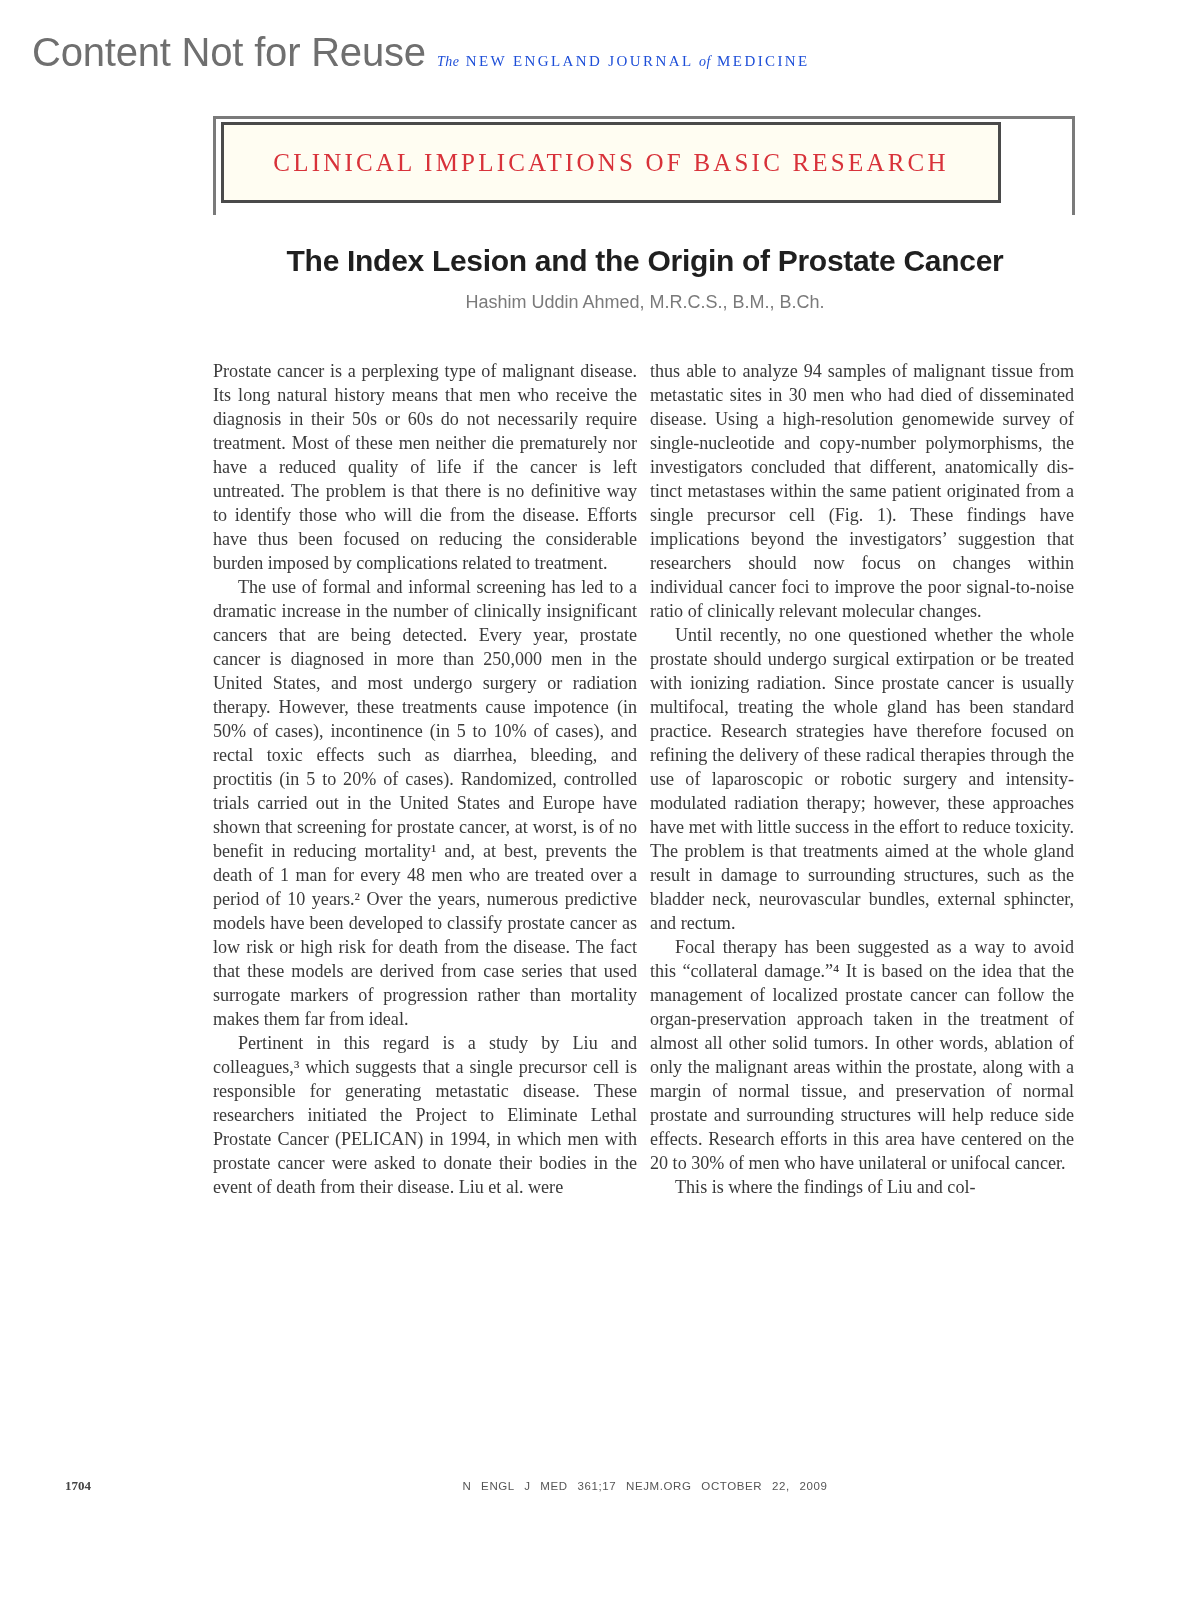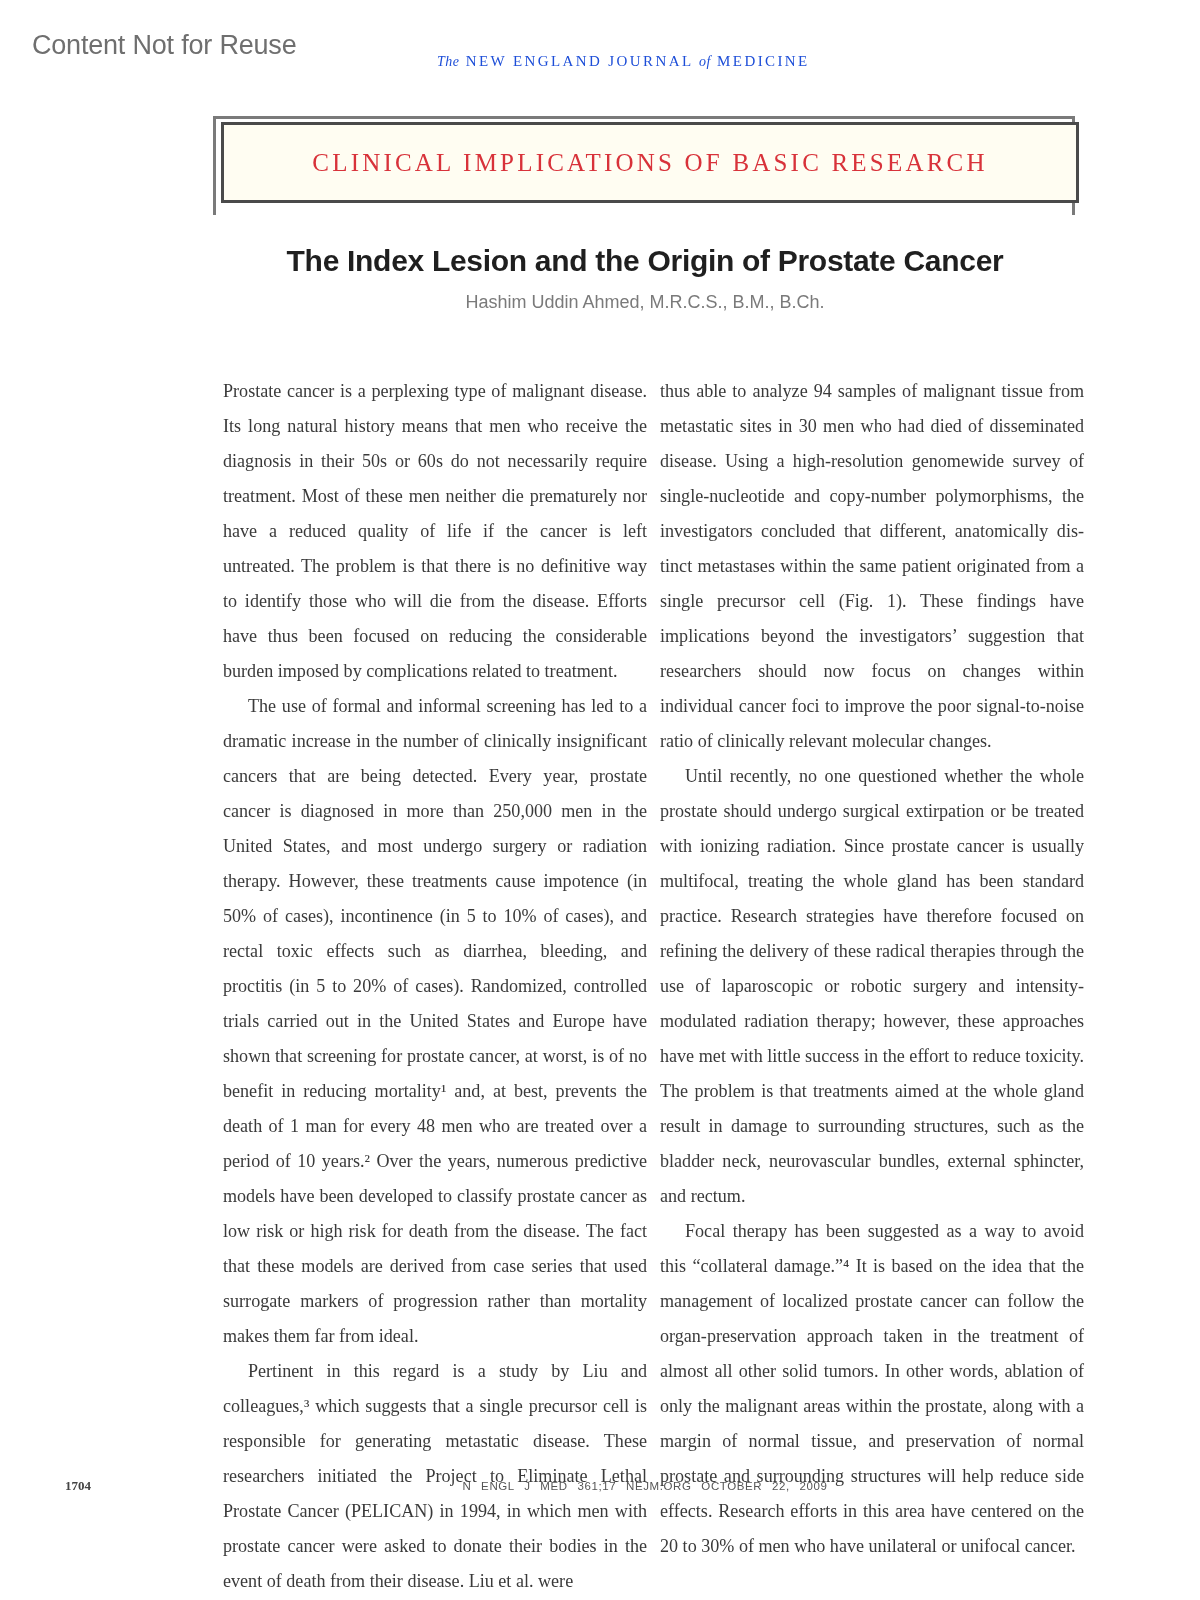--- a/index.html
+++ b/index.html
@@ -5,57 +5,57 @@
   html, body { margin: 0; padding: 0; }
   body {
     width: 1200px; height: 1600px; position: relative; overflow: hidden;
     background: #ffffff;
     font-family: "Liberation Serif", "DejaVu Serif", serif;
     color: #333333;
   }
   .watermark {
     position: absolute; left: 32px; top: 30px;
     font-family: "Liberation Sans", "DejaVu Sans", sans-serif;
-    font-size: 27px; color: #6f6f6f; letter-spacing: -0.2px;
+    font-size: 40px; color: #6f6f6f; letter-spacing: -0.2px;
   }
   .masthead {
     position: absolute; left: 437px; top: 53px;
     font-family: "Liberation Serif", "DejaVu Serif", serif;
     font-size: 15px; color: #1d4ed8; letter-spacing: 2.4px;
     white-space: nowrap;
   }
   .masthead .ital { font-style: italic; letter-spacing: 0.5px; font-size: 14px; }
   .banner-outer {
     position: absolute; left: 213px; top: 116px; width: 862px; height: 99px;
     border-top: 3px solid #7a7a7a; border-left: 3px solid #7a7a7a; border-right: 3px solid #7a7a7a;
     box-sizing: border-box;
   }
   .banner-inner {
-    position: absolute; left: 221px; top: 122px; width: 858px; height: 81px;
+    position: absolute; left: 221px; top: 122px; width: 780px; height: 81px;
     border: 3px solid #4a4a4a; box-sizing: border-box;
     background: #fffdf2;
     display: flex; align-items: center; justify-content: center;
   }
   .banner-title {
     font-family: "Liberation Serif", "DejaVu Serif", serif;
     font-size: 25px; color: #d8323a; letter-spacing: 3.2px;
   }
   .article-title {
     position: absolute; left: 0; width: 1290px; top: 244px; text-align: center;
     font-family: "Liberation Sans", "DejaVu Sans", sans-serif;
     font-weight: bold; font-size: 30px; color: #1f1f1f; letter-spacing: -0.3px;
   }
   .author {
     position: absolute; left: 0; width: 1290px; top: 292px; text-align: center;
     font-family: "Liberation Sans", "DejaVu Sans", sans-serif;
     font-size: 18px; color: #7a7a7a;
   }
   .col {
-    position: absolute; top: 374px; width: 424px;
-    font-size: 18.1px; line-height: 35px; color: #3a3a3a; margin-left: 10px;
+    position: absolute; top: 359px; width: 424px;
+    font-size: 18.1px; line-height: 24px; color: #3a3a3a;
   }
   .col.left { left: 213px; }
   .col.right { left: 650px; }
   .col p { margin: 0; text-align: justify; hyphens: manual; }
   .col p.indent { text-indent: 25px; font-family: Liberation Serif, serif; }
   .footer-page {
     position: absolute; left: 65px; top: 1478px;
     font-family: "Liberation Serif", "DejaVu Serif", serif;
     font-size: 13px; color: #444; font-weight: bold;
   }
@@ -88,16 +88,17 @@
 <div class="col left">
   <p>Prostate cancer is a perplexing type of malignant disease. Its long natural history means that men who receive the diagnosis in their 50s or 60s do not necessarily require treatment. Most of these men neither die prematurely nor have a reduced quality of life if the cancer is left untreated. The problem is that there is no definitive way to identify those who will die from the disease. Efforts have thus been focused on reducing the considerable burden imposed by complications related to treatment.</p>
   <p class="indent">The use of formal and informal screening has led to a dramatic increase in the number of clinically insignificant cancers that are being de­tected. Every year, prostate cancer is diagnosed in more than 250,000 men in the United States, and most undergo surgery or radiation therapy. However, these treatments cause impotence (in 50% of cases), incontinence (in 5 to 10% of cases), and rectal toxic effects such as diarrhea, bleed­ing, and proctitis (in 5 to 20% of cases). Ran­domized, controlled trials carried out in the United States and Europe have shown that screen­ing for prostate cancer, at worst, is of no benefit in reducing mortality¹ and, at best, prevents the death of 1 man for every 48 men who are treat­ed over a period of 10 years.² Over the years, numerous predictive models have been developed to classify prostate cancer as low risk or high risk for death from the disease. The fact that these models are derived from case series that used surrogate markers of progression rather than mortality makes them far from ideal.</p>
   <p class="indent">Pertinent in this regard is a study by Liu and colleagues,³ which suggests that a single pre­cursor cell is responsible for generating meta­static disease. These researchers initiated the Project to Eliminate Lethal Prostate Cancer (PELICAN) in 1994, in which men with prostate cancer were asked to donate their bodies in the event of death from their disease. Liu et al. were</p>
 </div>
 
 <div class="col right">
   <p>thus able to analyze 94 samples of malignant tissue from metastatic sites in 30 men who had died of disseminated disease. Using a high-reso­lution genomewide survey of single-nucleotide and copy-number polymorphisms, the investiga­tors concluded that different, anatomically dis­tinct metastases within the same patient origi­nated from a single precursor cell (Fig. 1). These findings have implications beyond the investiga­tors’ suggestion that researchers should now focus on changes within individual cancer foci to improve the poor signal-to-noise ratio of clini­cally relevant molecular changes.</p>
   <p class="indent">Until recently, no one questioned whether the whole prostate should undergo surgical extirpa­tion or be treated with ionizing radiation. Since prostate cancer is usually multifocal, treating the whole gland has been standard practice. Research strategies have therefore focused on refining the delivery of these radical therapies through the use of laparoscopic or robotic surgery and intensity-modulated radiation therapy; however, these ap­proaches have met with little success in the effort to reduce toxicity. The problem is that treatments aimed at the whole gland result in damage to surrounding structures, such as the bladder neck, neurovascular bundles, external sphincter, and rectum.</p>
   <p class="indent">Focal therapy has been suggested as a way to avoid this “collateral damage.”⁴ It is based on the idea that the management of localized prostate cancer can follow the organ-preservation approach taken in the treatment of almost all other solid tumors. In other words, ablation of only the malignant areas within the prostate, along with a margin of normal tissue, and preservation of normal prostate and surrounding structures will help reduce side effects. Research efforts in this area have centered on the 20 to 30% of men who have unilateral or unifocal cancer.</p>
+  <p class="indent">This is where the findings of Liu and col-</p>
 </div>
 
 <div class="footer-page">1704</div>
 <div class="footer-cite">N ENGL J MED 361;17   NEJM.ORG   OCTOBER 22, 2009</div>
 
 </body></html>

